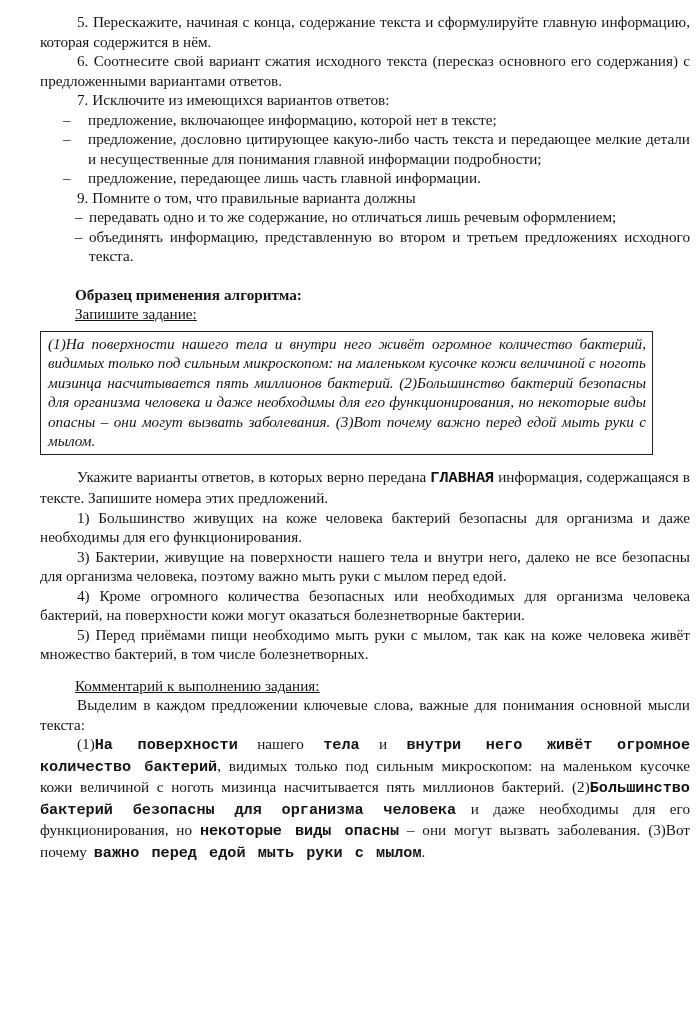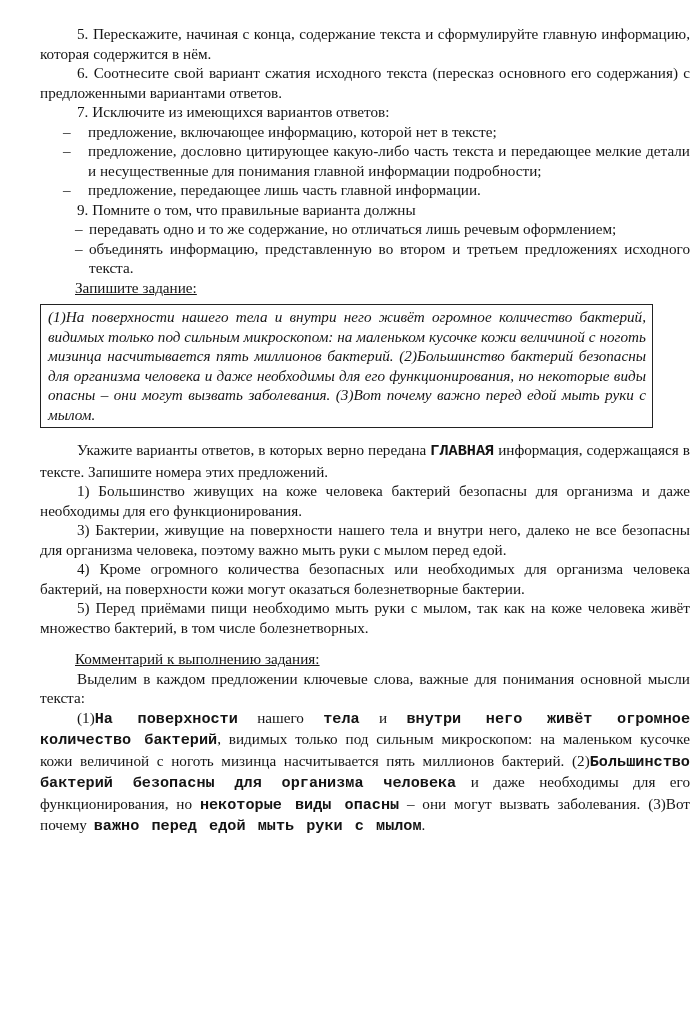--- a/index.html
+++ b/index.html
@@ -1,21 +1,21 @@
 <!DOCTYPE html>
 <html><head>
 <meta charset="utf-8">
 <style>
   html, body { margin: 0; padding: 0; background: #ffffff; }
   body {
     width: 698px; height: 1024px; overflow: hidden; position: relative;
     font-family: "Liberation Serif", "DejaVu Serif", serif;
     color: #141414; font-size: 15.2px; line-height: 19.5px;
   }
-  .page { position: absolute; left: 40px; top: 24px; width: 650px; }
+  .page { position: absolute; left: 40px; top: 12px; width: 650px; }
   p { margin: 0; text-align: justify; }
   .ind { text-indent: 37px; }
   .dash-list { margin: 0; padding: 0; list-style: none; }
   .dash-list li { position: relative; padding-left: 48px; text-align: justify; }
   .dash-list li .dash { position: absolute; left: 23px; top: 0; }
   .dash-list2 { margin: 0; padding: 0; list-style: none; }
   .dash-list2 li { position: relative; padding-left: 49px; text-align: justify; }
   .dash-list2 li .dash { position: absolute; left: 35px; top: 0; }
   .heading { font-weight: bold; margin-top: 19px; padding-left: 35px; }
   .subheading { text-decoration: underline; padding-left: 35px; }
@@ -45,20 +45,21 @@
     <li><span class="dash">–</span><span>предложение, передающее лишь часть главной информации.</span></li>
   </ul>
 
   <p class="ind">9. Помните о том, что правильные варианта должны</p>
 
   <ul class="dash-list2">
     <li><span class="dash">–</span><span>передавать одно и то же содержание, но отличаться лишь речевым оформлением;</span></li>
     <li><span class="dash">–</span><span>объединять информацию, представленную во втором и третьем предложениях исходного текста.</span></li>
   </ul>
 
+  <p class="heading">Образец применения алгоритма:</p>
   <p class="subheading">Запишите задание:</p>
 
   <div class="box">
     <p>(1)На поверхности нашего тела и внутри него живёт огромное количество бактерий, видимых только под сильным микроскопом: на маленьком кусочке кожи величиной с ноготь мизинца насчитывается пять миллионов бактерий. (2)Большинство бактерий безопасны для организма человека и даже необходимы для его функционирования, но некоторые виды опасны – они могут вызвать заболевания. (3)Вот почему важно перед едой мыть руки с мылом.</p>
   </div>
 
   <div class="gap"></div>
 
   <p class="ind"><span>Укажите варианты ответов, в которых верно передана </span><span class="b">ГЛАВНАЯ</span><span> информация, содержащаяся в тексте. Запишите номера этих предложений.</span></p>
 

